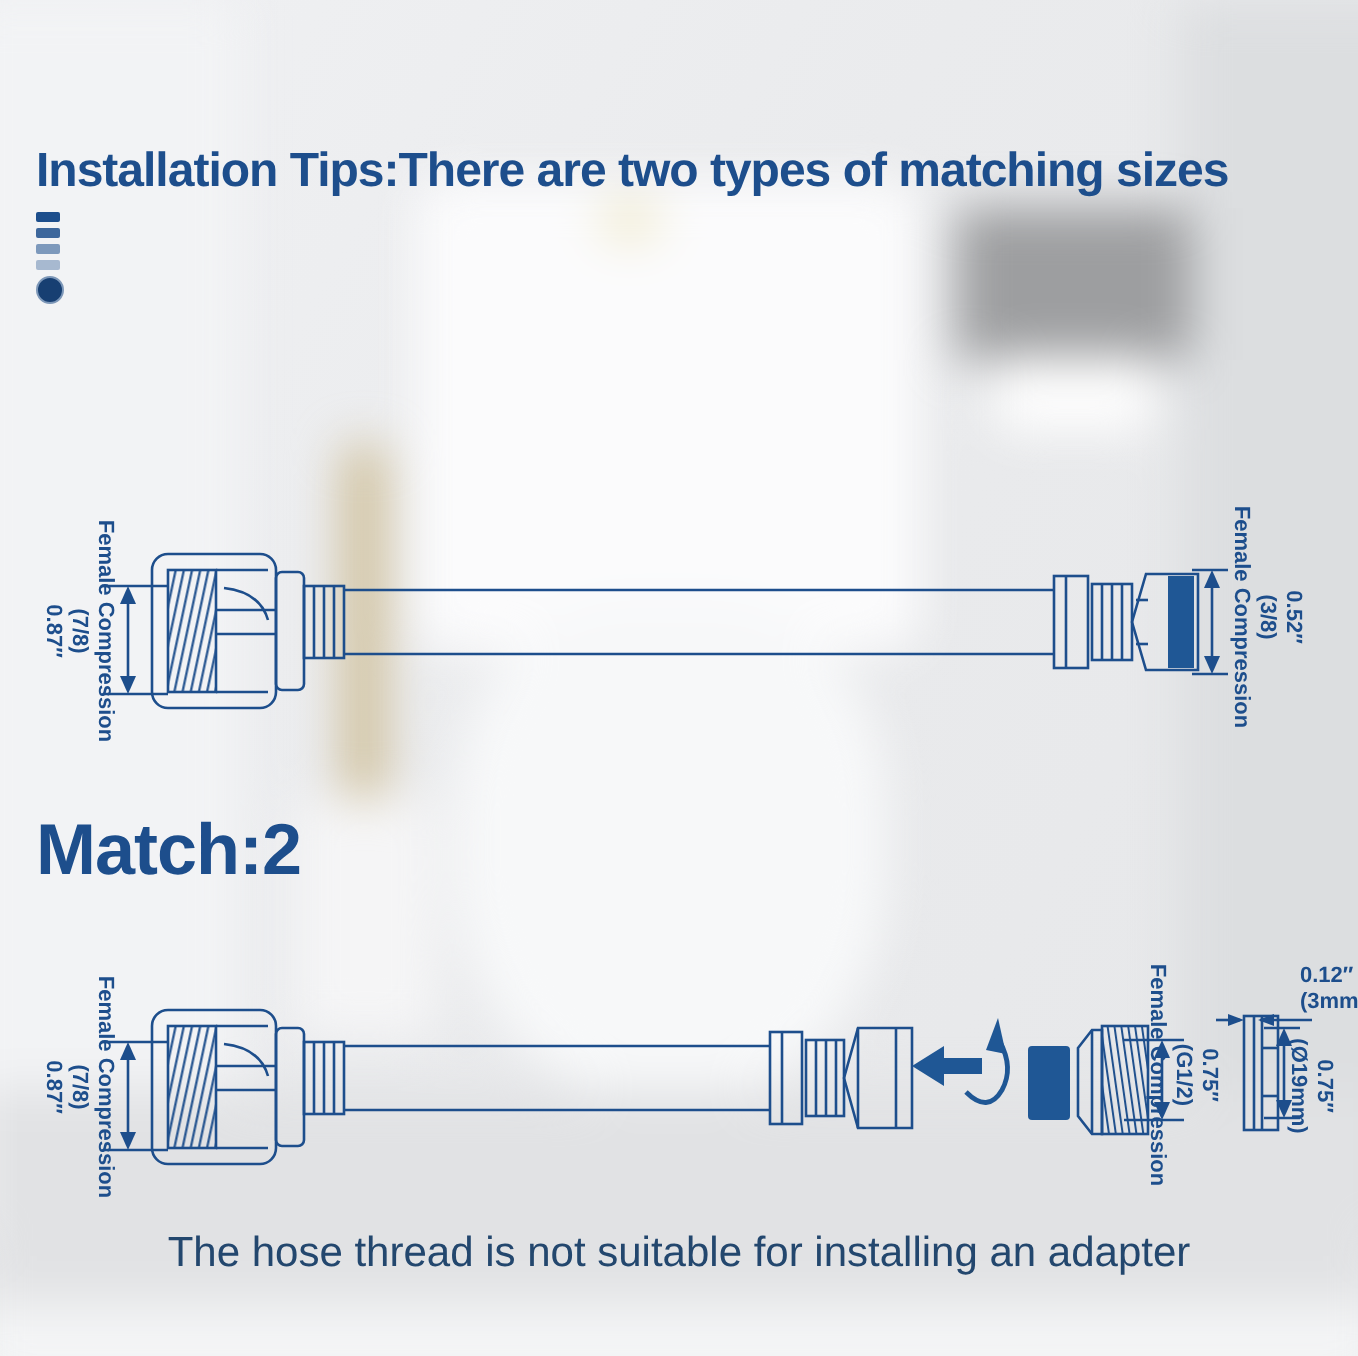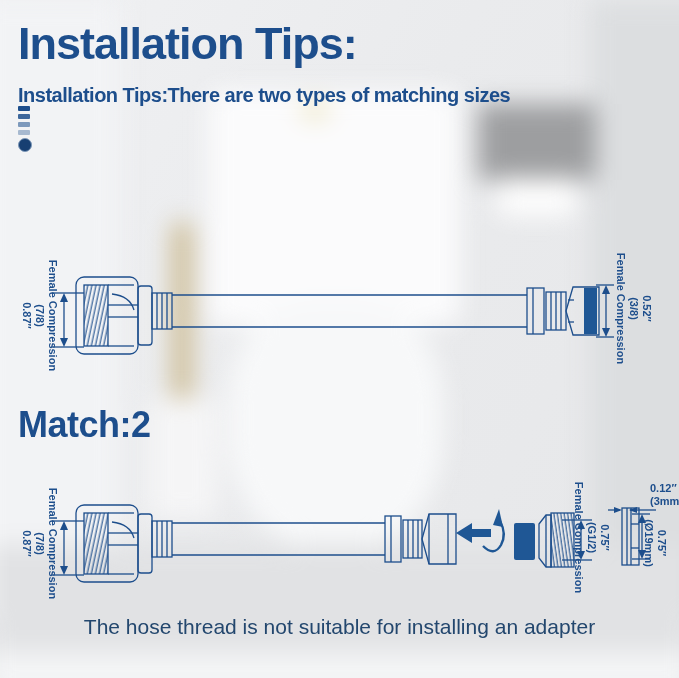--- a/index.html
+++ b/index.html
@@ -17,21 +17,21 @@
   .bg .bowl{left:228px;top:300px;width:215px;height:250px;background:#f7f8f9;border-radius:40% 40% 45% 45%;}
   .bg .tp-box{left:478px;top:104px;width:118px;height:76px;background:#9d9ea0;}
   .bg .tp-paper{left:498px;top:178px;width:78px;height:38px;background:#fdfdfd;border-radius:6px;}
   .bg .brush-handle{left:172px;top:222px;width:20px;height:180px;background:#ccbb92;border-radius:8px;}
   .bg .brush-cup{left:148px;top:398px;width:70px;height:120px;background:#f5f5f6;border-radius:10px;}
   .bg .floor{left:-10px;top:545px;width:700px;height:120px;background:#e1e2e4;}
   .bg .floor-strip{left:-10px;top:652px;width:700px;height:40px;background:#f4f5f6;}
   .bg .glow{left:300px;top:100px;width:30px;height:20px;background:#efe8c8;border-radius:50%;}
   
   .t-title{position:absolute;left:18px;top:18px;font-size:45px;font-weight:700;letter-spacing:-1px;color:#1d4e8c;}
-  .t-sub{position:absolute;left:18px;top:84px;font-size:20px;font-weight:700;letter-spacing:-0.5px;color:#1d4e8c;}
+  .t-sub{position:absolute;left:18px;top:72px;font-size:24px;font-weight:700;letter-spacing:-0.5px;color:#1d4e8c;}
   .t-match{position:absolute;left:18px;font-size:36px;font-weight:700;letter-spacing:-0.5px;color:#1d4e8c;}
   .t-match.m1{top:192px;}
   .t-match.m2{top:404px;}
   .footer-note{position:absolute;left:0;top:615px;width:679px;text-align:center;
     font-size:21px;color:#23476e;}
   
   .rot-label{position:absolute;width:124px;color:#1d4e8c;font-size:11px;font-weight:700;
     line-height:13px;text-align:center;transform:rotate(90deg);white-space:nowrap;}
   .rot-label span{display:block;}
   .rot-label.small{width:60px;line-height:13px;}
@@ -169,21 +169,20 @@
       <polygon points="642,514 638,523 646,523" fill="#1d4e8c" stroke="none"></polygon>
       <polygon points="642,559 638,550 646,550" fill="#1d4e8c" stroke="none"></polygon>
 
       <line x1="608" y1="510" x2="620" y2="510"></line>
       <polygon points="622,510 614,507 614,513" fill="#1d4e8c" stroke="none"></polygon>
       <line x1="630" y1="510" x2="656" y2="510"></line>
       <polygon points="629,510 637,507 637,513" fill="#1d4e8c" stroke="none"></polygon>
     </g>
   </svg>
 
-  <div class="t-title">Installation Tips:</div>
   <div class="t-sub">Installation Tips:There are two types of matching sizes</div>
 
   <div class="deco">
     <i class="d1"></i>
       <i class="d2"></i>
       <i class="d3"></i>
       <i class="d4"></i>
       <b></b>
   </div>
 

